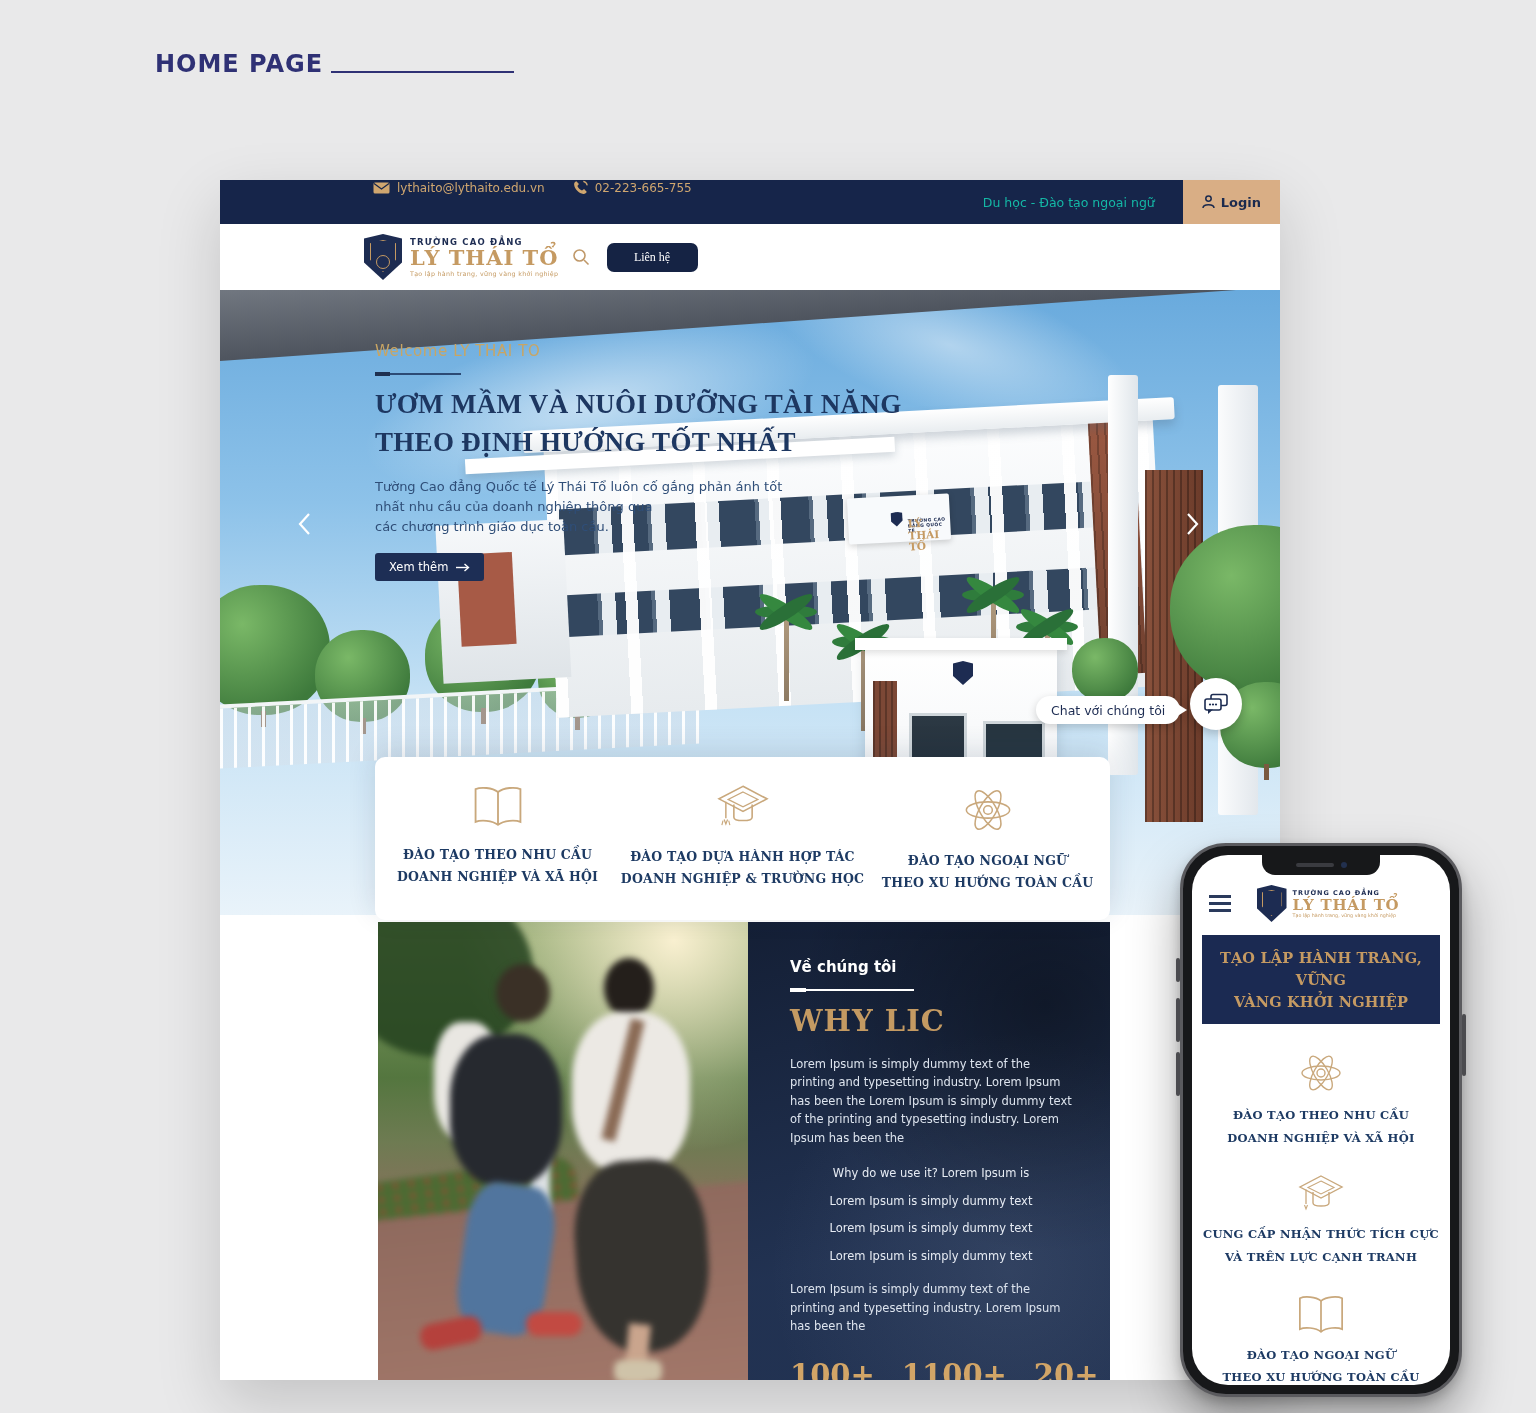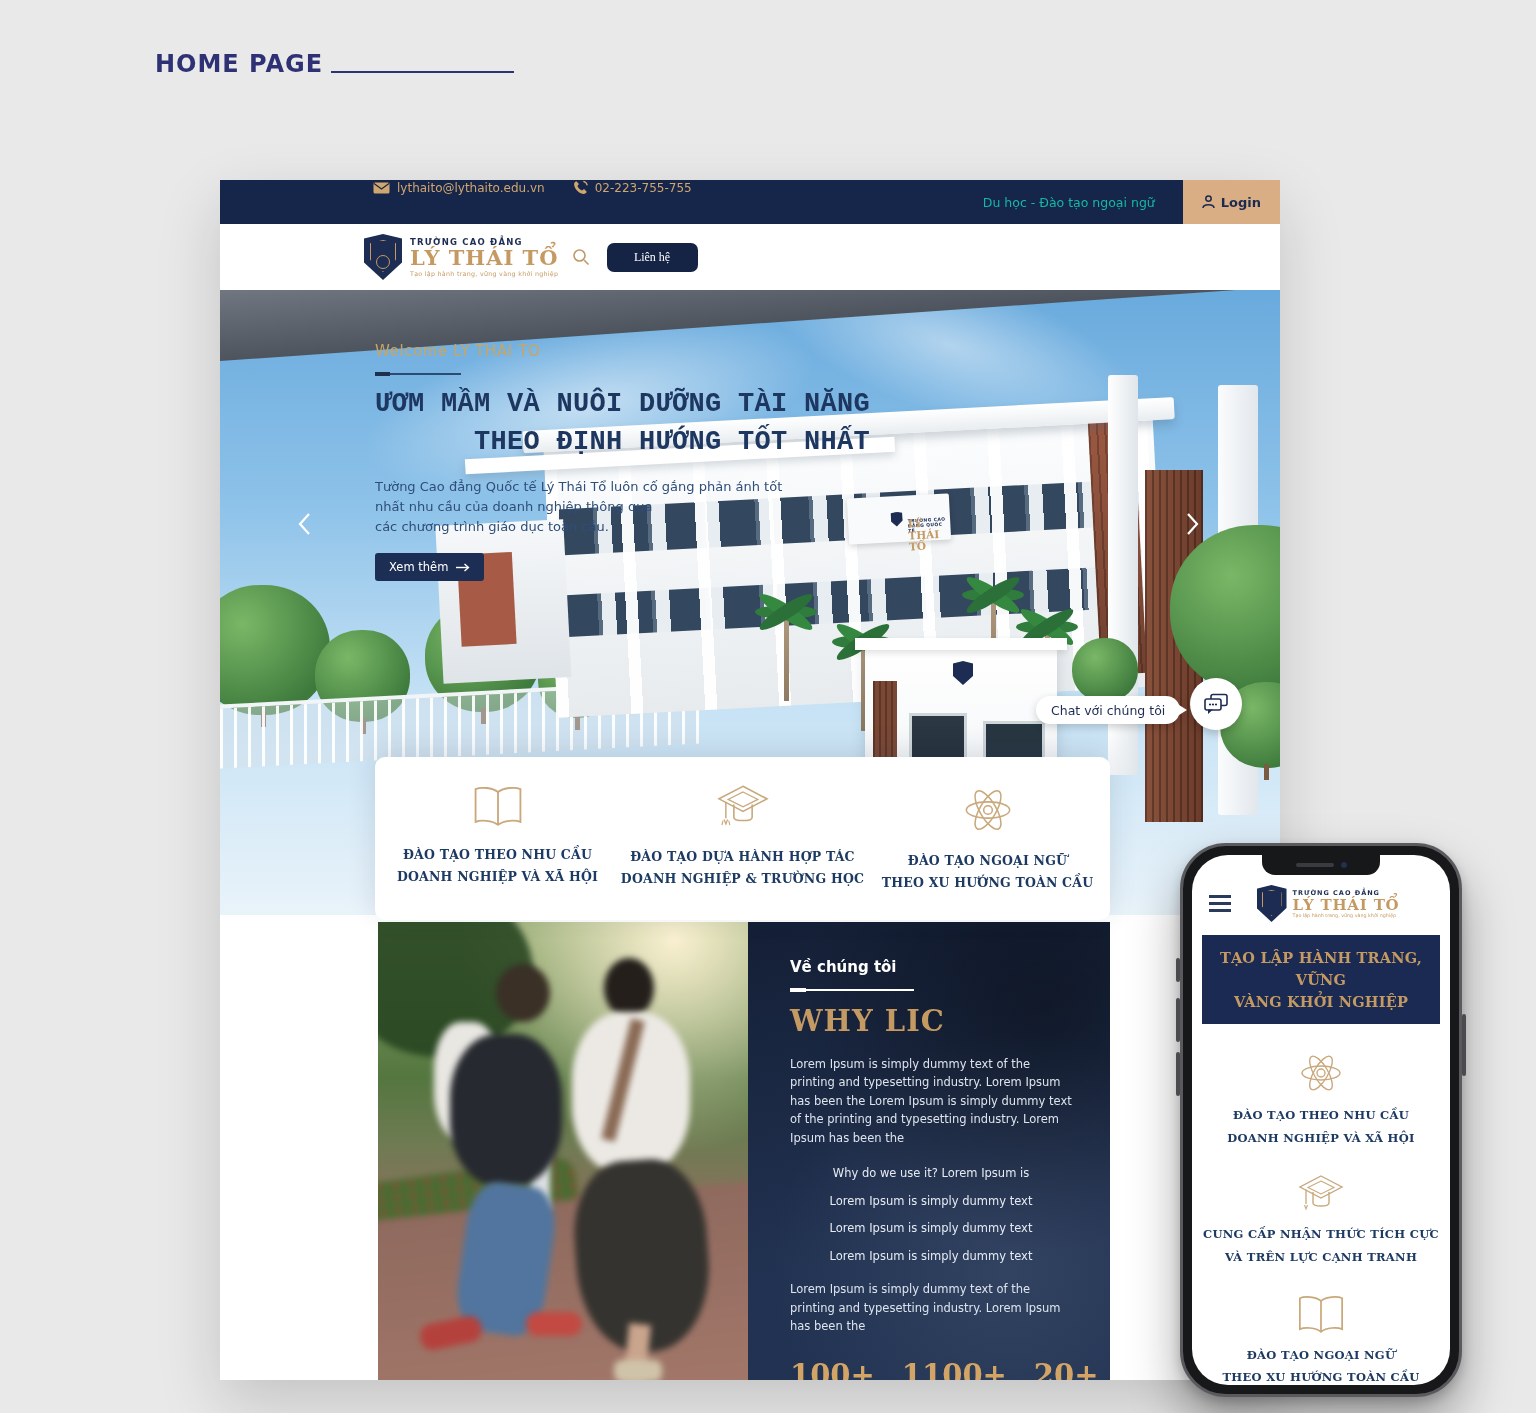--- a/index.html
+++ b/index.html
@@ -92,21 +92,21 @@
   .sign { left:628px; top:206px; width:102px; height:46px; background:#f8fafc; transform:rotate(-3deg); border-radius:2px;
           box-shadow:0 2px 6px rgba(0,0,0,.18); display:flex; align-items:center; justify-content:center; gap:5px; z-index:3; }
   .sign .ms { position:relative; width:12px; height:15px; background:#1d2c52; clip-path:polygon(50% 0,100% 10%,100% 62%,50% 100%,0 62%,0 10%); flex:none; }
   .sign .sg1 { font-size:4.5px; font-weight:700; color:#1d2c52; letter-spacing:.4px; }
   .sign .sg2 { font-family:"DejaVu Serif","Liberation Serif",serif; font-size:10.5px; font-weight:700; color:#c59a62; line-height:1.1; }
 
   .hero-content { position:absolute; left:155px; top:52px; z-index:8; }
   .welcome { font-size:15px; color:#c8a564; letter-spacing:.6px; }
   .w-line { width:86px; height:2px; background:#2c4a74; margin-top:13px; position:relative; }
   .w-line::before { content:""; position:absolute; left:0; top:-1px; width:15px; height:4px; background:#1e3050; }
-  .hero-h1 { margin-top:11px; font-family:Liberation Mono, monospace; font-size:27px; font-weight:700; color:#1d3761; line-height:1.4; letter-spacing:.3px;text-align:right; }
+  .hero-h1 { margin-top:11px; font-family:Liberation Serif, serif; font-size:27px; font-weight:700; color:#1d3761; line-height:1.4; letter-spacing:.3px; }
   .hero-p { margin-top:15px; font-size:13px; color:#2f4e78; line-height:1.55; white-space:pre-line; }
   .cta { margin-top:16px; display:inline-flex; align-items:center; gap:8px; height:28px; padding:0 14px; background:#1d2e55; border-radius:3px; color:#fff; font-size:11.5px; cursor:pointer; }
   .arrow { position:absolute; top:222px; z-index:8; cursor:pointer; }
   .arrow.prev { left:78px; } .arrow.next { left:966px; }
   .chat { position:absolute; left:816px; top:388px; z-index:8; display:flex; align-items:center; cursor:pointer; }
   .chat-pill { position:relative; height:28px; margin-top:12px; padding:0 15px; background:#fff; border-radius:14px; color:#1d2c52; font-size:12.5px; display:flex; align-items:center; box-shadow:0 3px 8px rgba(0,0,0,.18); }
   .chat-pill::after { content:""; position:absolute; right:-7px; top:9px; border-left:8px solid #fff; border-top:5px solid transparent; border-bottom:5px solid transparent; }
   .chat-circle { width:52px; height:52px; margin-left:10px; background:#fff; border-radius:50%; display:flex; align-items:center; justify-content:center; box-shadow:0 4px 10px rgba(0,0,0,.2); }
 
   
@@ -204,21 +204,21 @@
           </span>
           <span>lythaito@lythaito.edu.vn</span>
         </span>
         <span class="tb-item">
           <span>
             <svg width="15" height="15" viewBox="0 0 16 16">
                 <path d="M3.6 1.4 C2.1 1.9 1 3.3 1.2 5 C1.8 9.7 6.3 14.2 11 14.8 C12.7 15 14.1 13.9 14.6 12.4 L11.8 9.7 L9.6 11.3 C7.4 10.3 5.7 8.6 4.7 6.4 L6.3 4.2 Z" fill="#cfa66f"></path>
                 <path d="M11 1.5 C13.2 2 14.8 3.6 15.2 5.8" fill="none" stroke="#cfa66f" stroke-width="1.3"></path>
               </svg>
           </span>
-          <span>02-223-755-755</span>
+          <span>02-223-665-755</span>
         </span>
       </div>
       <div class="tb-right">
         <span class="tb-link">Du học - Đào tạo ngoại ngữ</span>
         <span class="login">
           <span>
             <svg width="13" height="14" viewBox="0 0 13 14">
                 <circle cx="6.5" cy="3.6" r="2.7" fill="none" stroke="#1b2a4e" stroke-width="1.5"></circle>
                 <path d="M1 13 C1 8.6 12 8.6 12 13" fill="none" stroke="#1b2a4e" stroke-width="1.5"></path>
               </svg>

